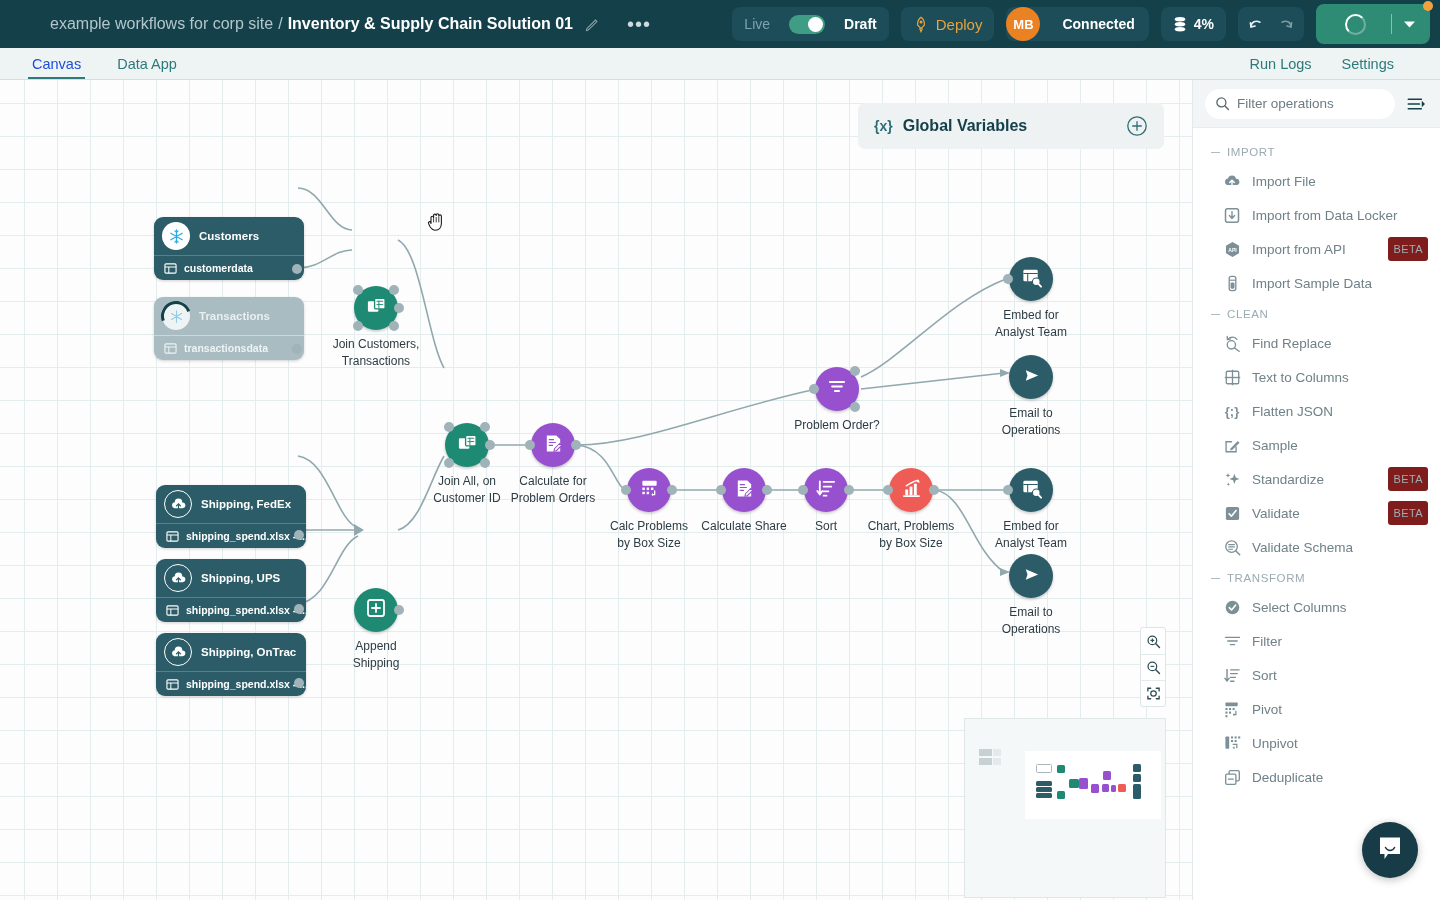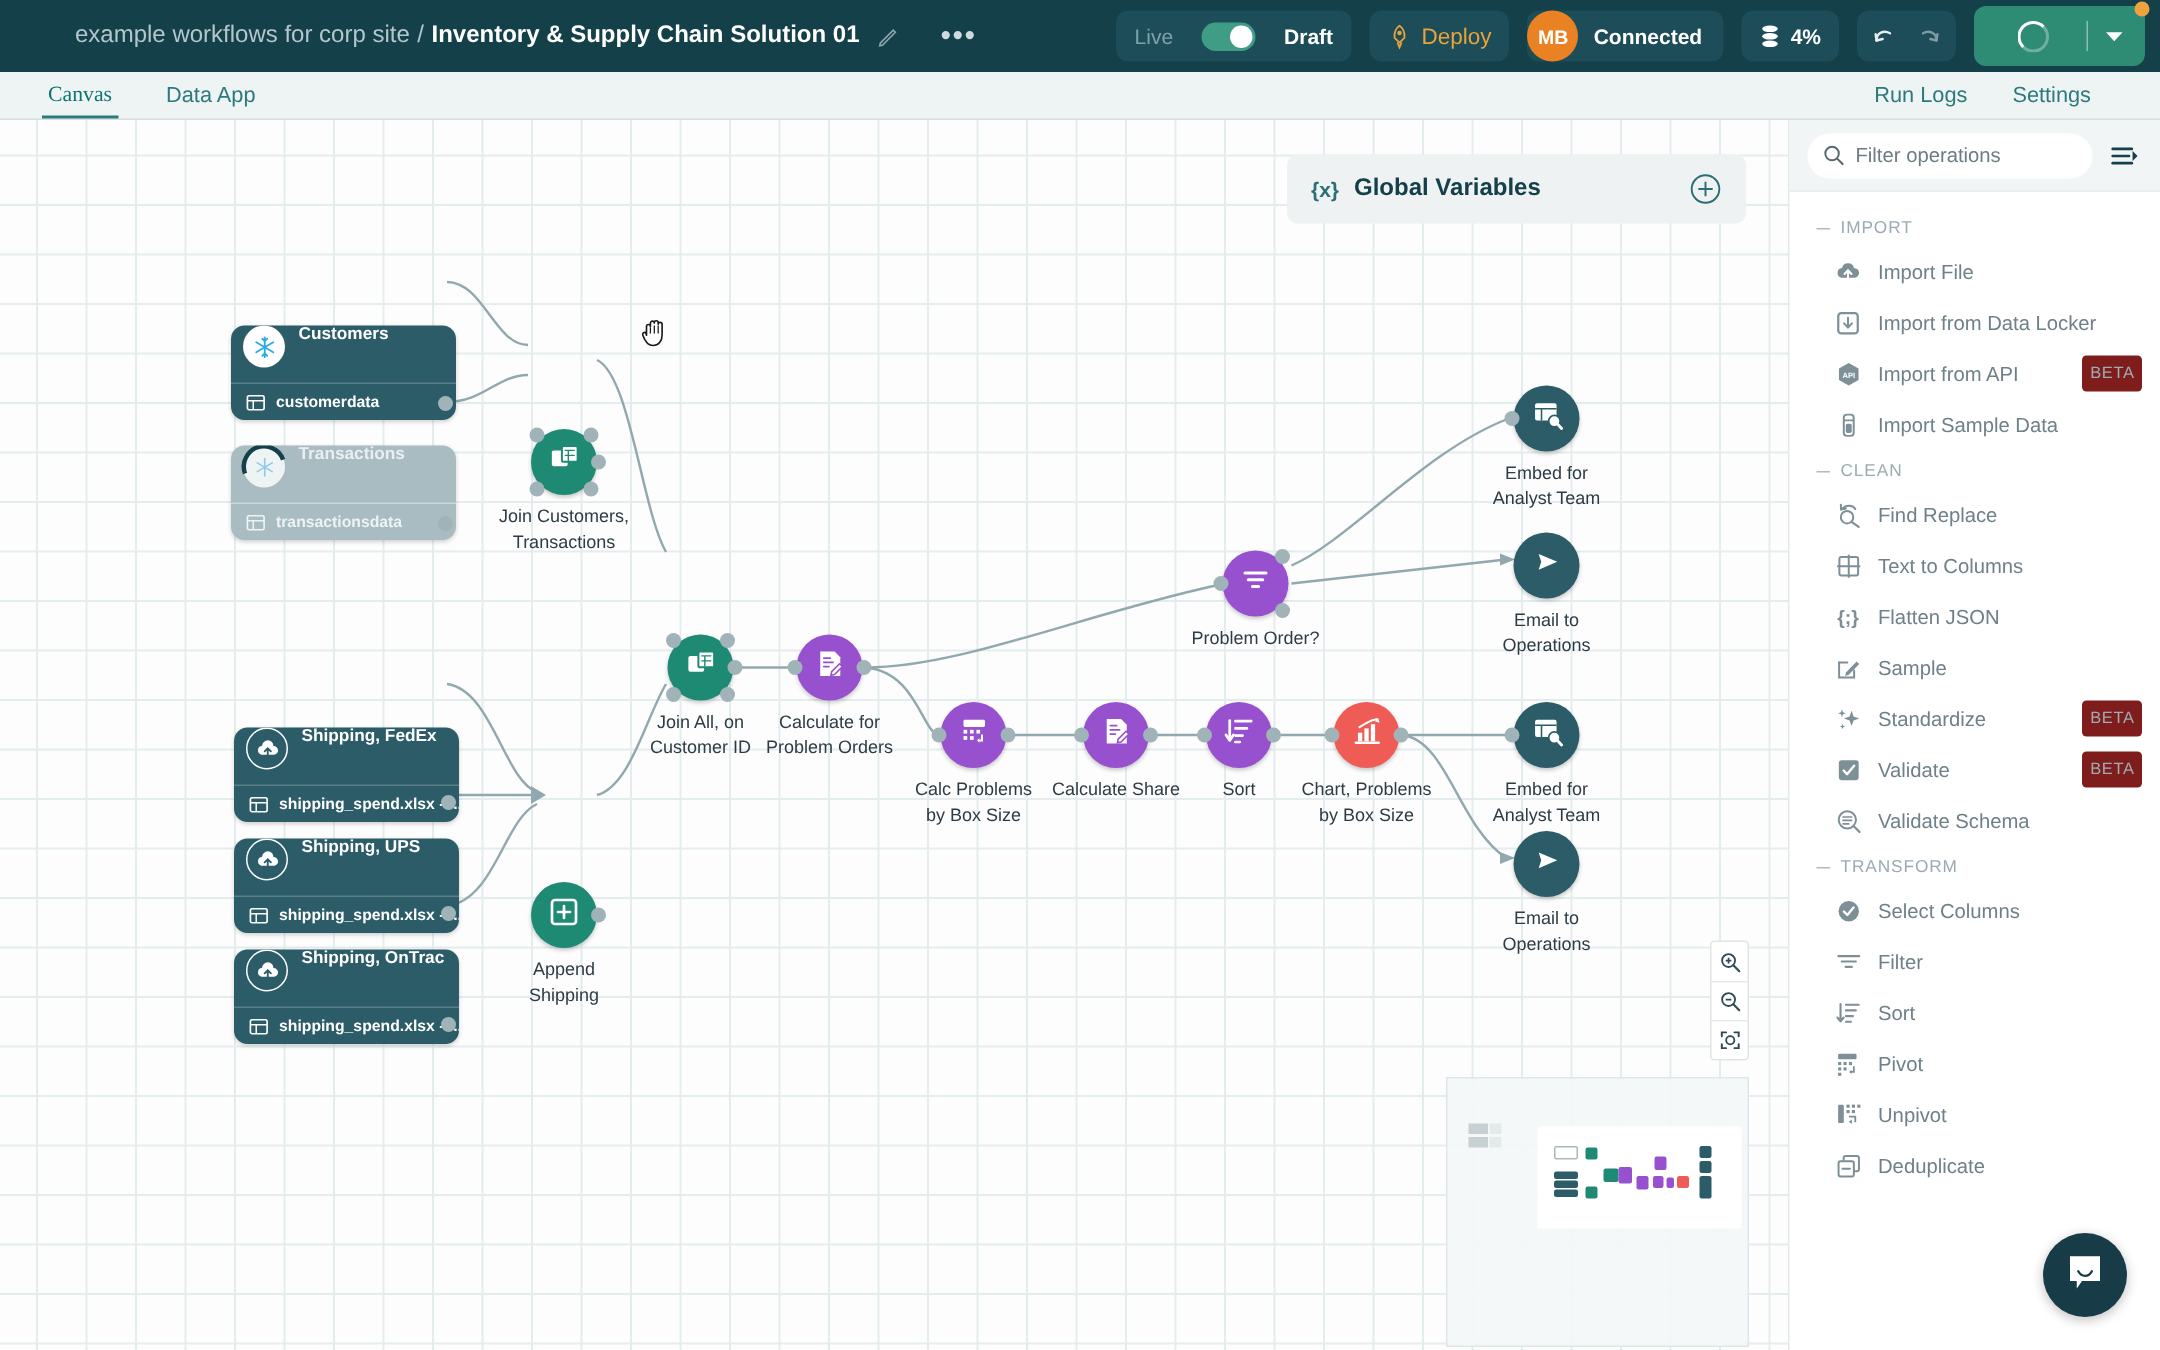--- a/index.html
+++ b/index.html
@@ -52,21 +52,21 @@
   .toggle {
     width: 36px; height: 19px; border-radius: 10px; background: #3f9d86;
     position: relative; cursor: pointer; flex: 0 0 auto;
   }
   .toggle .knob {
     position: absolute; top: 2px; right: 2px;
     width: 15px; height: 15px; border-radius: 50%; background: #fff;
   }
   #deploy-pill { gap: 7px; cursor: pointer; }
   #deploy-label { color: #e8a33d; font-size: 15px; }
-  #user-pill { padding-left: 0; padding-right: 14px; gap: 10px; }
+  #user-pill { padding-left: 0; padding-right: 14px; gap: 22px; }
   .avatar {
     width: 34px; height: 34px; border-radius: 50%; background: #ea8122;
     color: #fff; font-size: 13px; font-weight: 700;
     display: flex; align-items: center; justify-content: center; flex:0 0 auto;
   }
   #connected-label { color: #ffffff; font-size: 14px; font-weight:600;}
   #storage-pill { gap: 7px; }
   #storage-pct { color: #fff; font-weight: 700; font-size: 14px; }
   #undo-redo { background: #1c4d58; border-radius: 8px; height: 34px;
     display: flex; align-items: center; gap: 8px; padding: 0 10px; }
@@ -96,21 +96,21 @@
     background: #eef3f4; border-bottom: 1px solid #d5dfe2;
     display: flex; align-items: stretch;
   }
   .tab {
     display: flex; align-items: center; padding: 0 4px;
     font-size: 14.5px; color: #2c7a7b; cursor: pointer;
     position: relative;
   }
   .tab.left-first { margin-left: 28px; }
   .tab + .tab { margin-left: 28px; }
-  .tab.active { color: #0f766e; font-weight: 400; font-family: Liberation Serif, serif; }
+  .tab.active { color: #1d4ed8; font-weight: 400; }
   .tab.active::after {
     content: ""; position: absolute; left: 0; right: 0; bottom: 0;
     height: 2.5px; background: #2c7a7b;
   }
   #tabbar-right { margin-left: auto; display: flex; padding-right: 42px; }
   #tabbar-right .tab { margin-left: 22px; }
 
   
   #canvas {
     position: absolute; top: 80px; left: 0; width: 1192px; height: 820px;
@@ -125,21 +125,21 @@
   }
   #edges { position: absolute; inset: 0; width: 1192px; height: 820px; pointer-events:none;}
 
   
   .src-node {
     position: absolute; width: 150px; border-radius: 9px;
     background: #2b5c68; overflow: hidden;
     box-shadow: 0 1px 3px rgba(0,0,0,.18);
   }
   .src-node .hdr {
-    height: 38px; display: flex; gap: 9px; padding-left: 8px;
+    height: 38px; display: flex; align-items: center; gap: 9px; padding-left: 8px;
   }
   .src-node .hdr .circ {
     width: 28px; height: 28px; border-radius: 50%; background: #ffffff;
     display: flex; align-items: center; justify-content: center; flex:0 0 auto;
   }
   .src-node .hdr .ttl { color: #ffffff; font-size: 11.5px; font-weight: 700; }
   .src-node .ftr {
     height: 25px; border-top: 1px solid rgba(255,255,255,.22);
     display: flex; align-items: center; gap: 7px; padding-left: 10px;
     color: #ffffff; font-size: 10.5px; font-weight: 700; white-space: nowrap;

